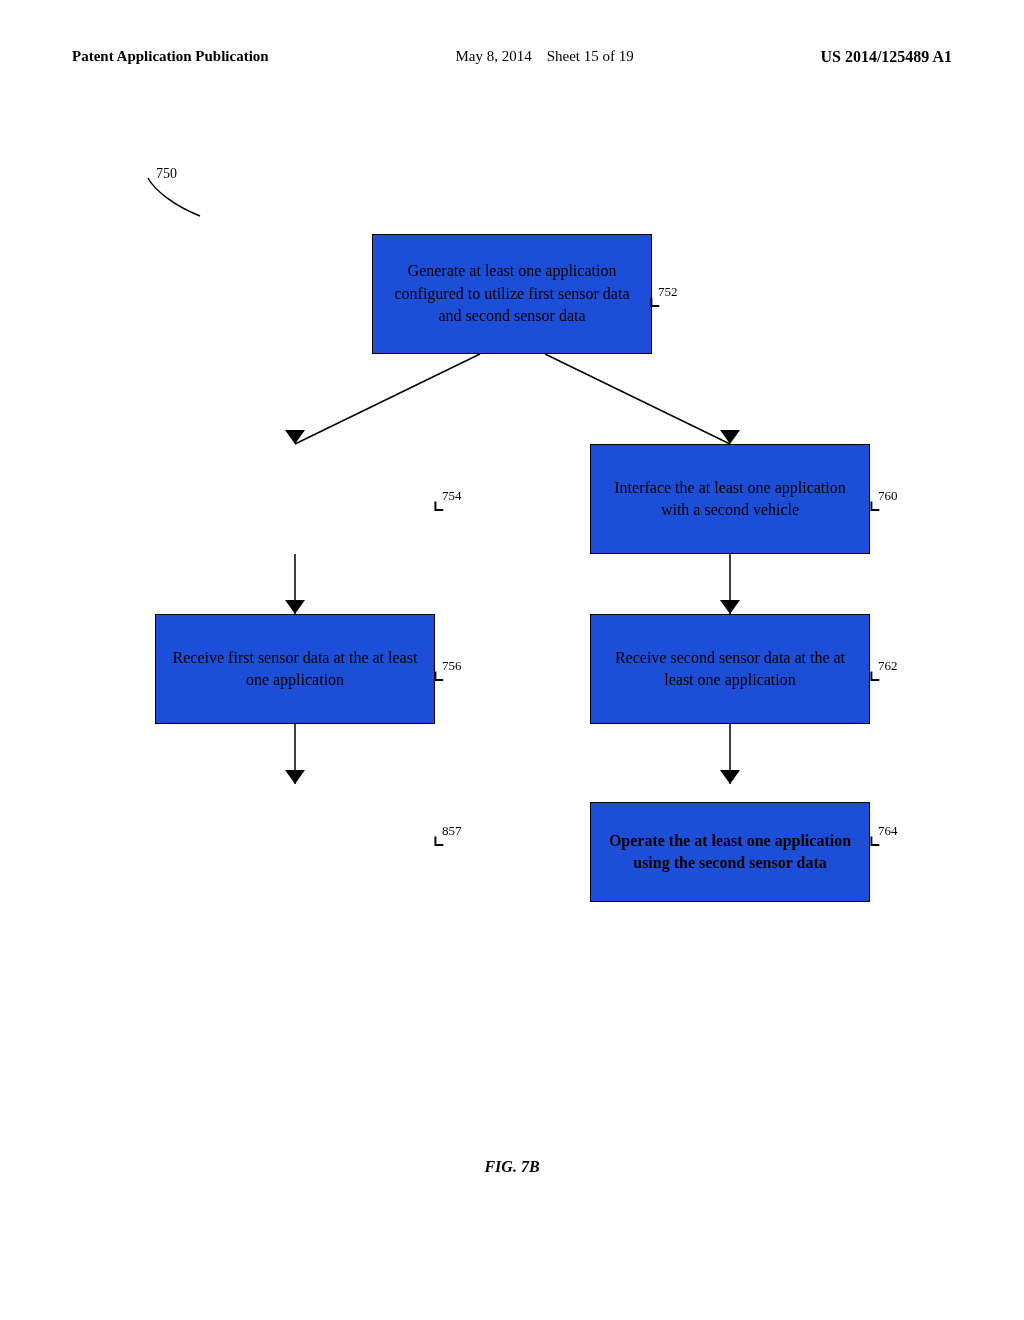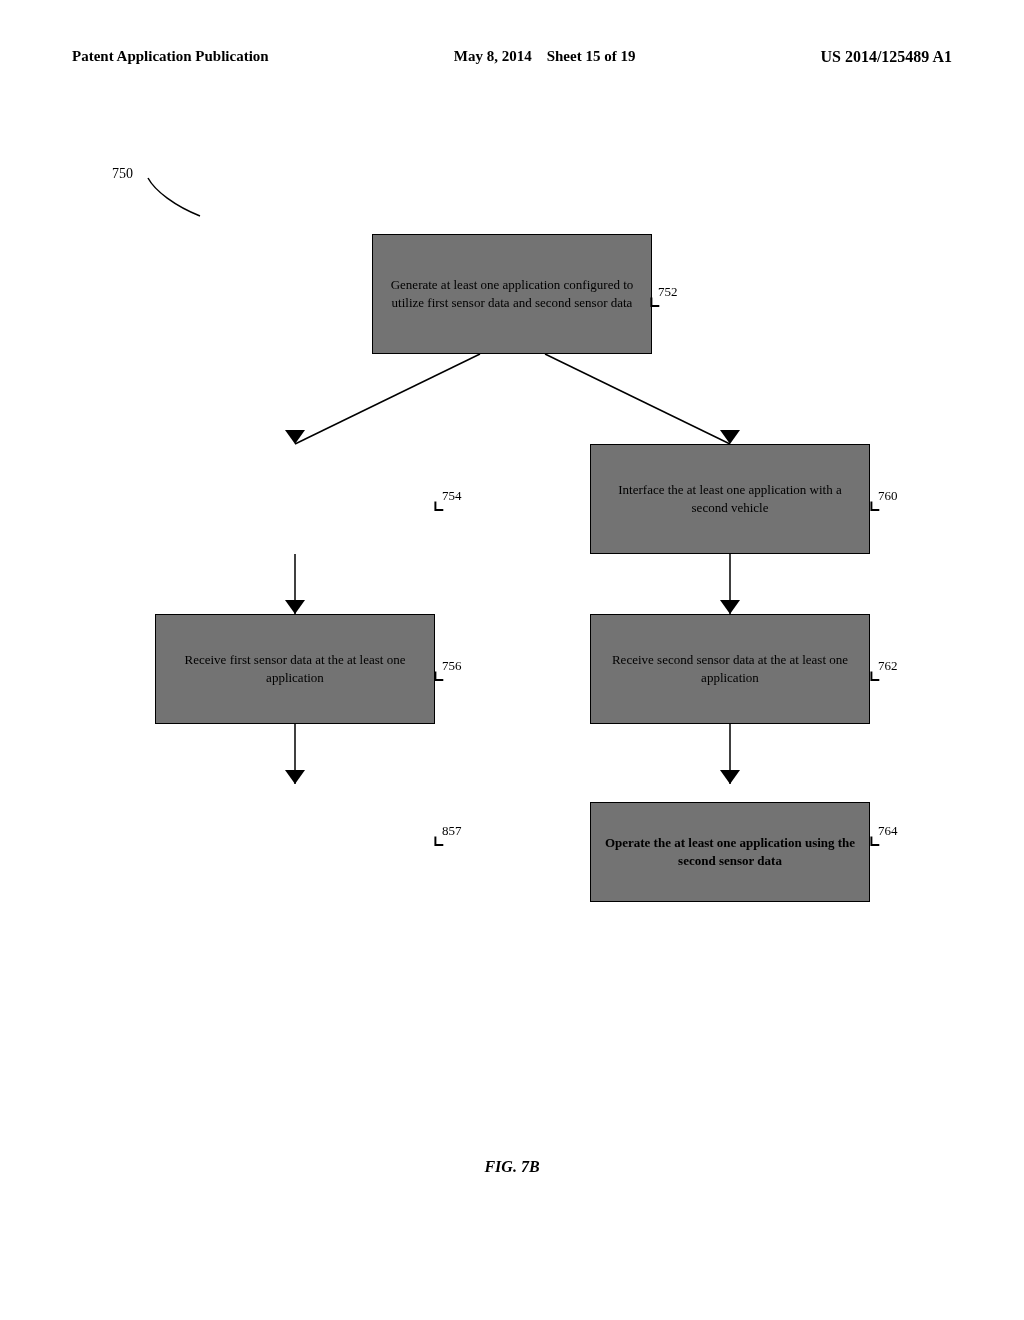--- a/index.html
+++ b/index.html
@@ -21,21 +21,20 @@
     }
 
     .header-left {
       font-size: 15px;
       font-weight: bold;
     }
 
     .header-center {
       font-size: 15px;
       text-align: center;
-      font-weight: bold;
     }
 
     .header-right {
       font-size: 16px;
       font-weight: bold;
     }
 
     .diagram-area {
       position: relative;
       width: 100%;
@@ -51,40 +50,41 @@
       font-size: 16px;
       font-weight: bold;
       font-style: italic;
       margin-top: 48px;
     }
 
     
     .box {
       position: absolute;
       border: 1.5px solid #000;
-      background: #737373;
+      background: #1d4ed8;
       text-align: center;
-      font-size: 13px;
+      font-size: 16px;
       line-height: 1.4;
       display: flex;
       align-items: center;
       justify-content: center;
       padding: 8px 10px;
     }
 
     
     .ref-label {
       position: absolute;
       font-size: 13px;
     }
 
     
     .diag-num {
       position: absolute;
       font-size: 14px;
+      margin-left: 44px;
     }
 
     svg.connectors {
       position: absolute;
       top: 0;
       left: 0;
       width: 100%;
       height: 100%;
       pointer-events: none;
     }

